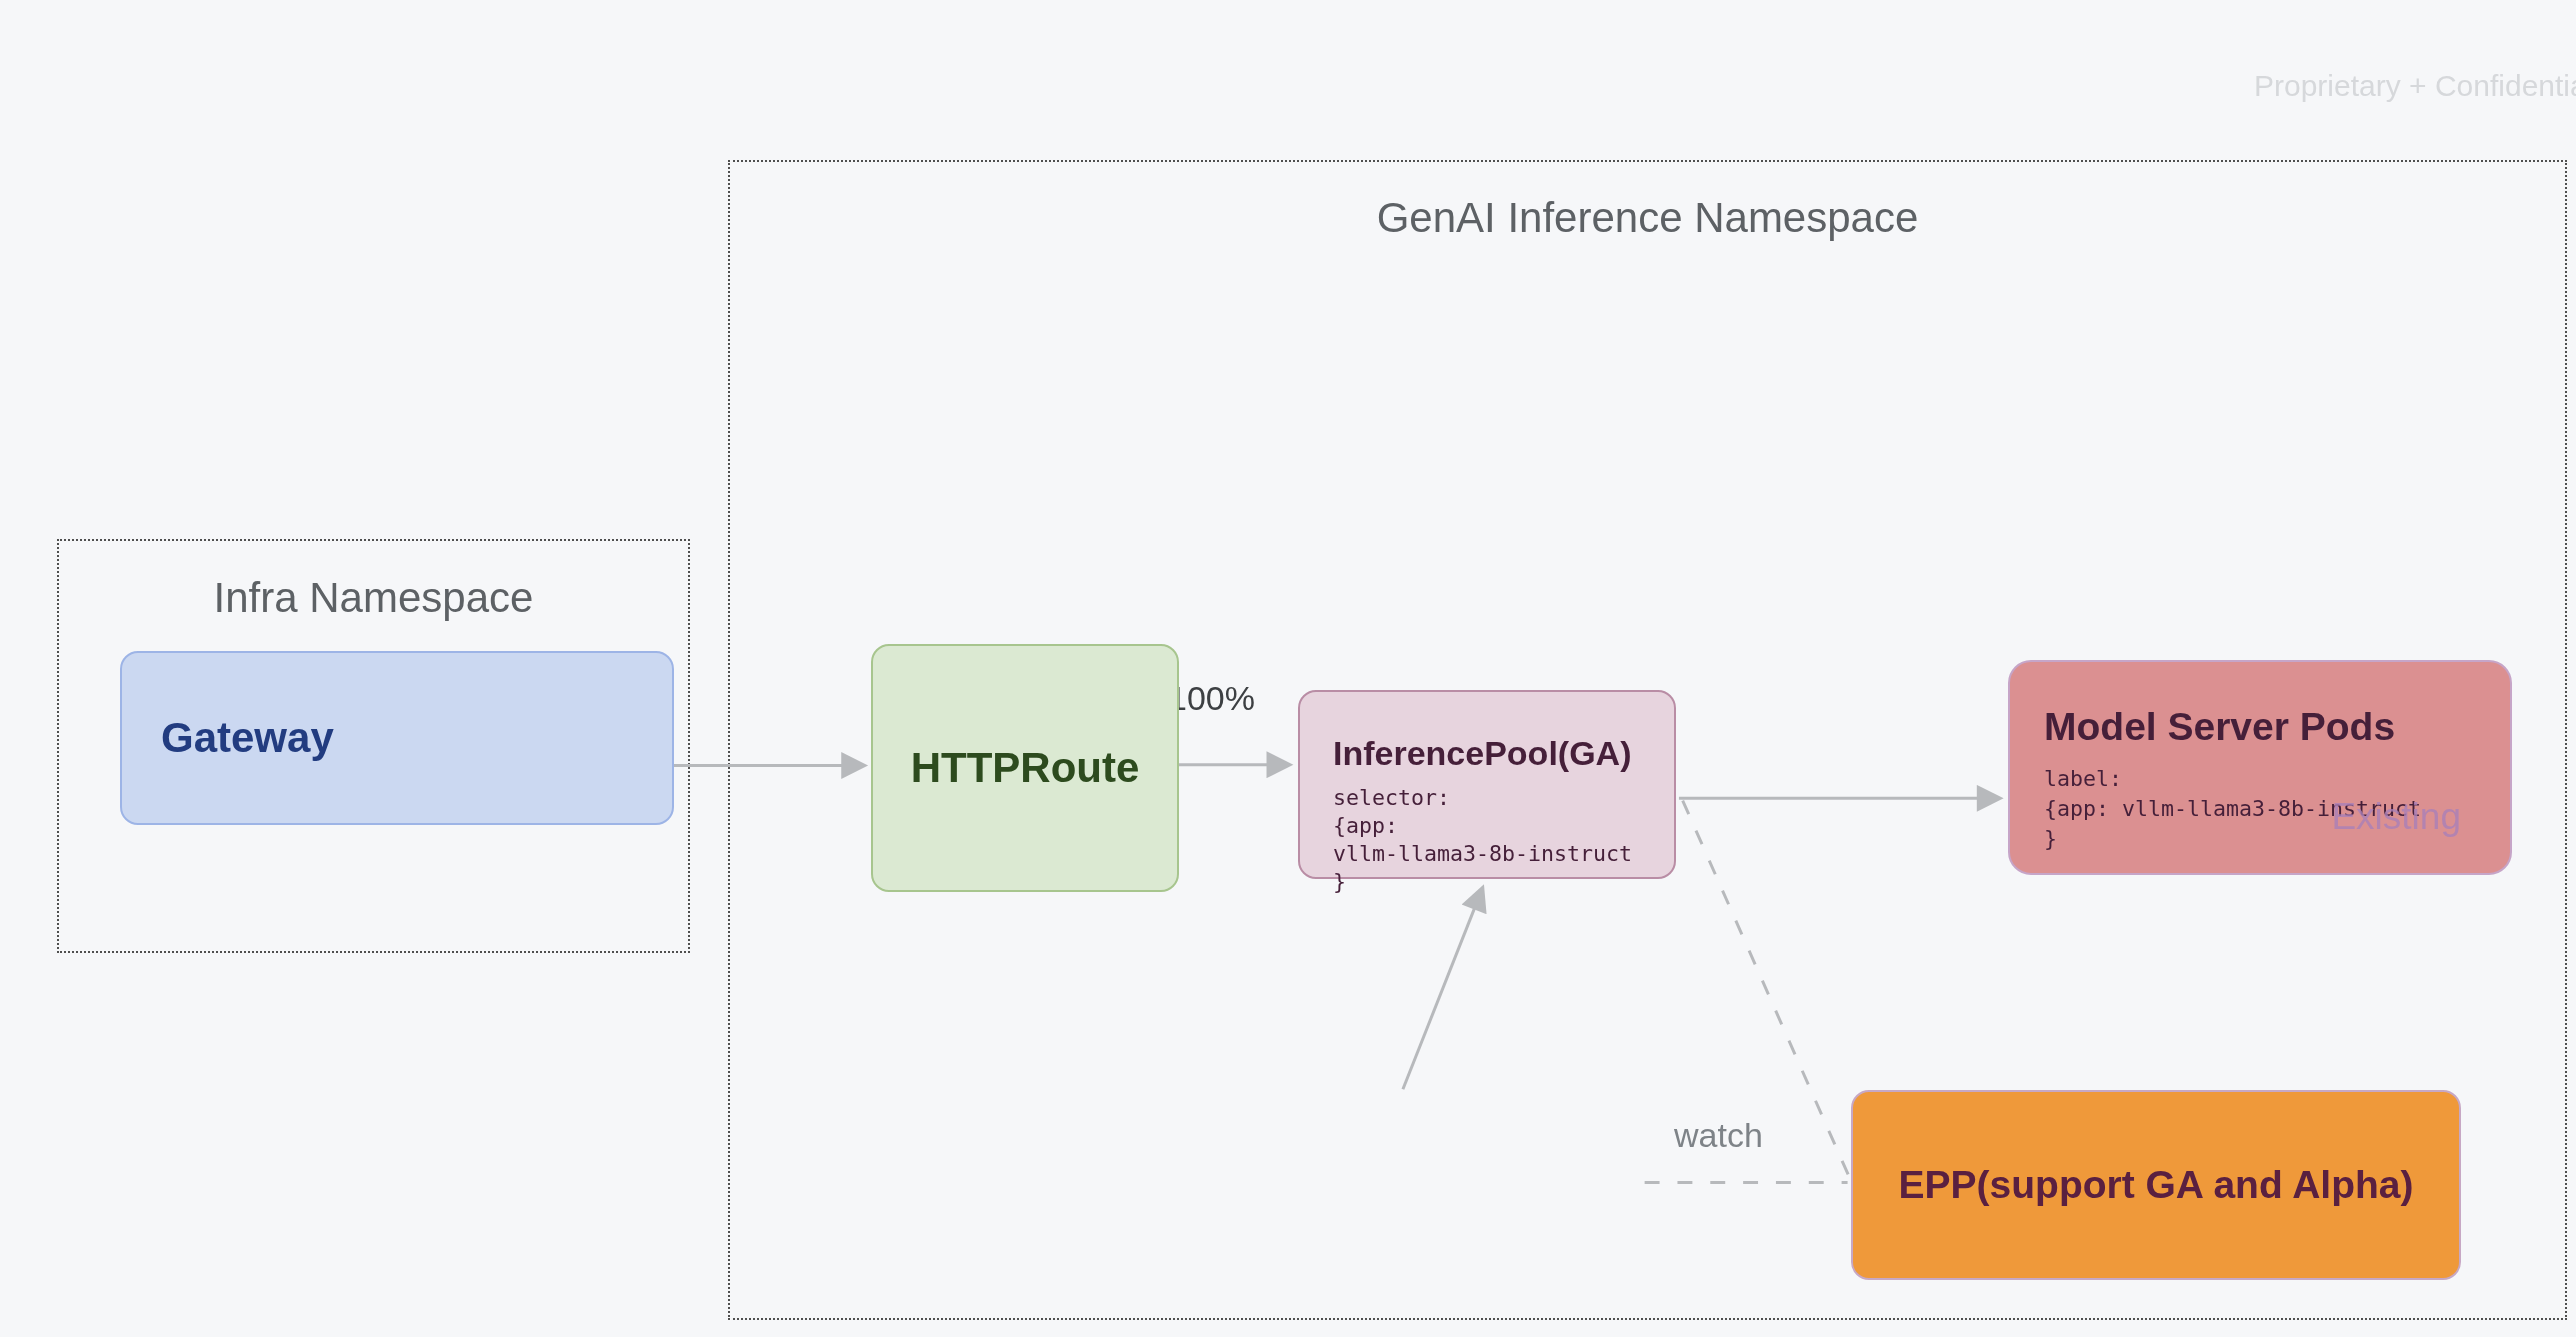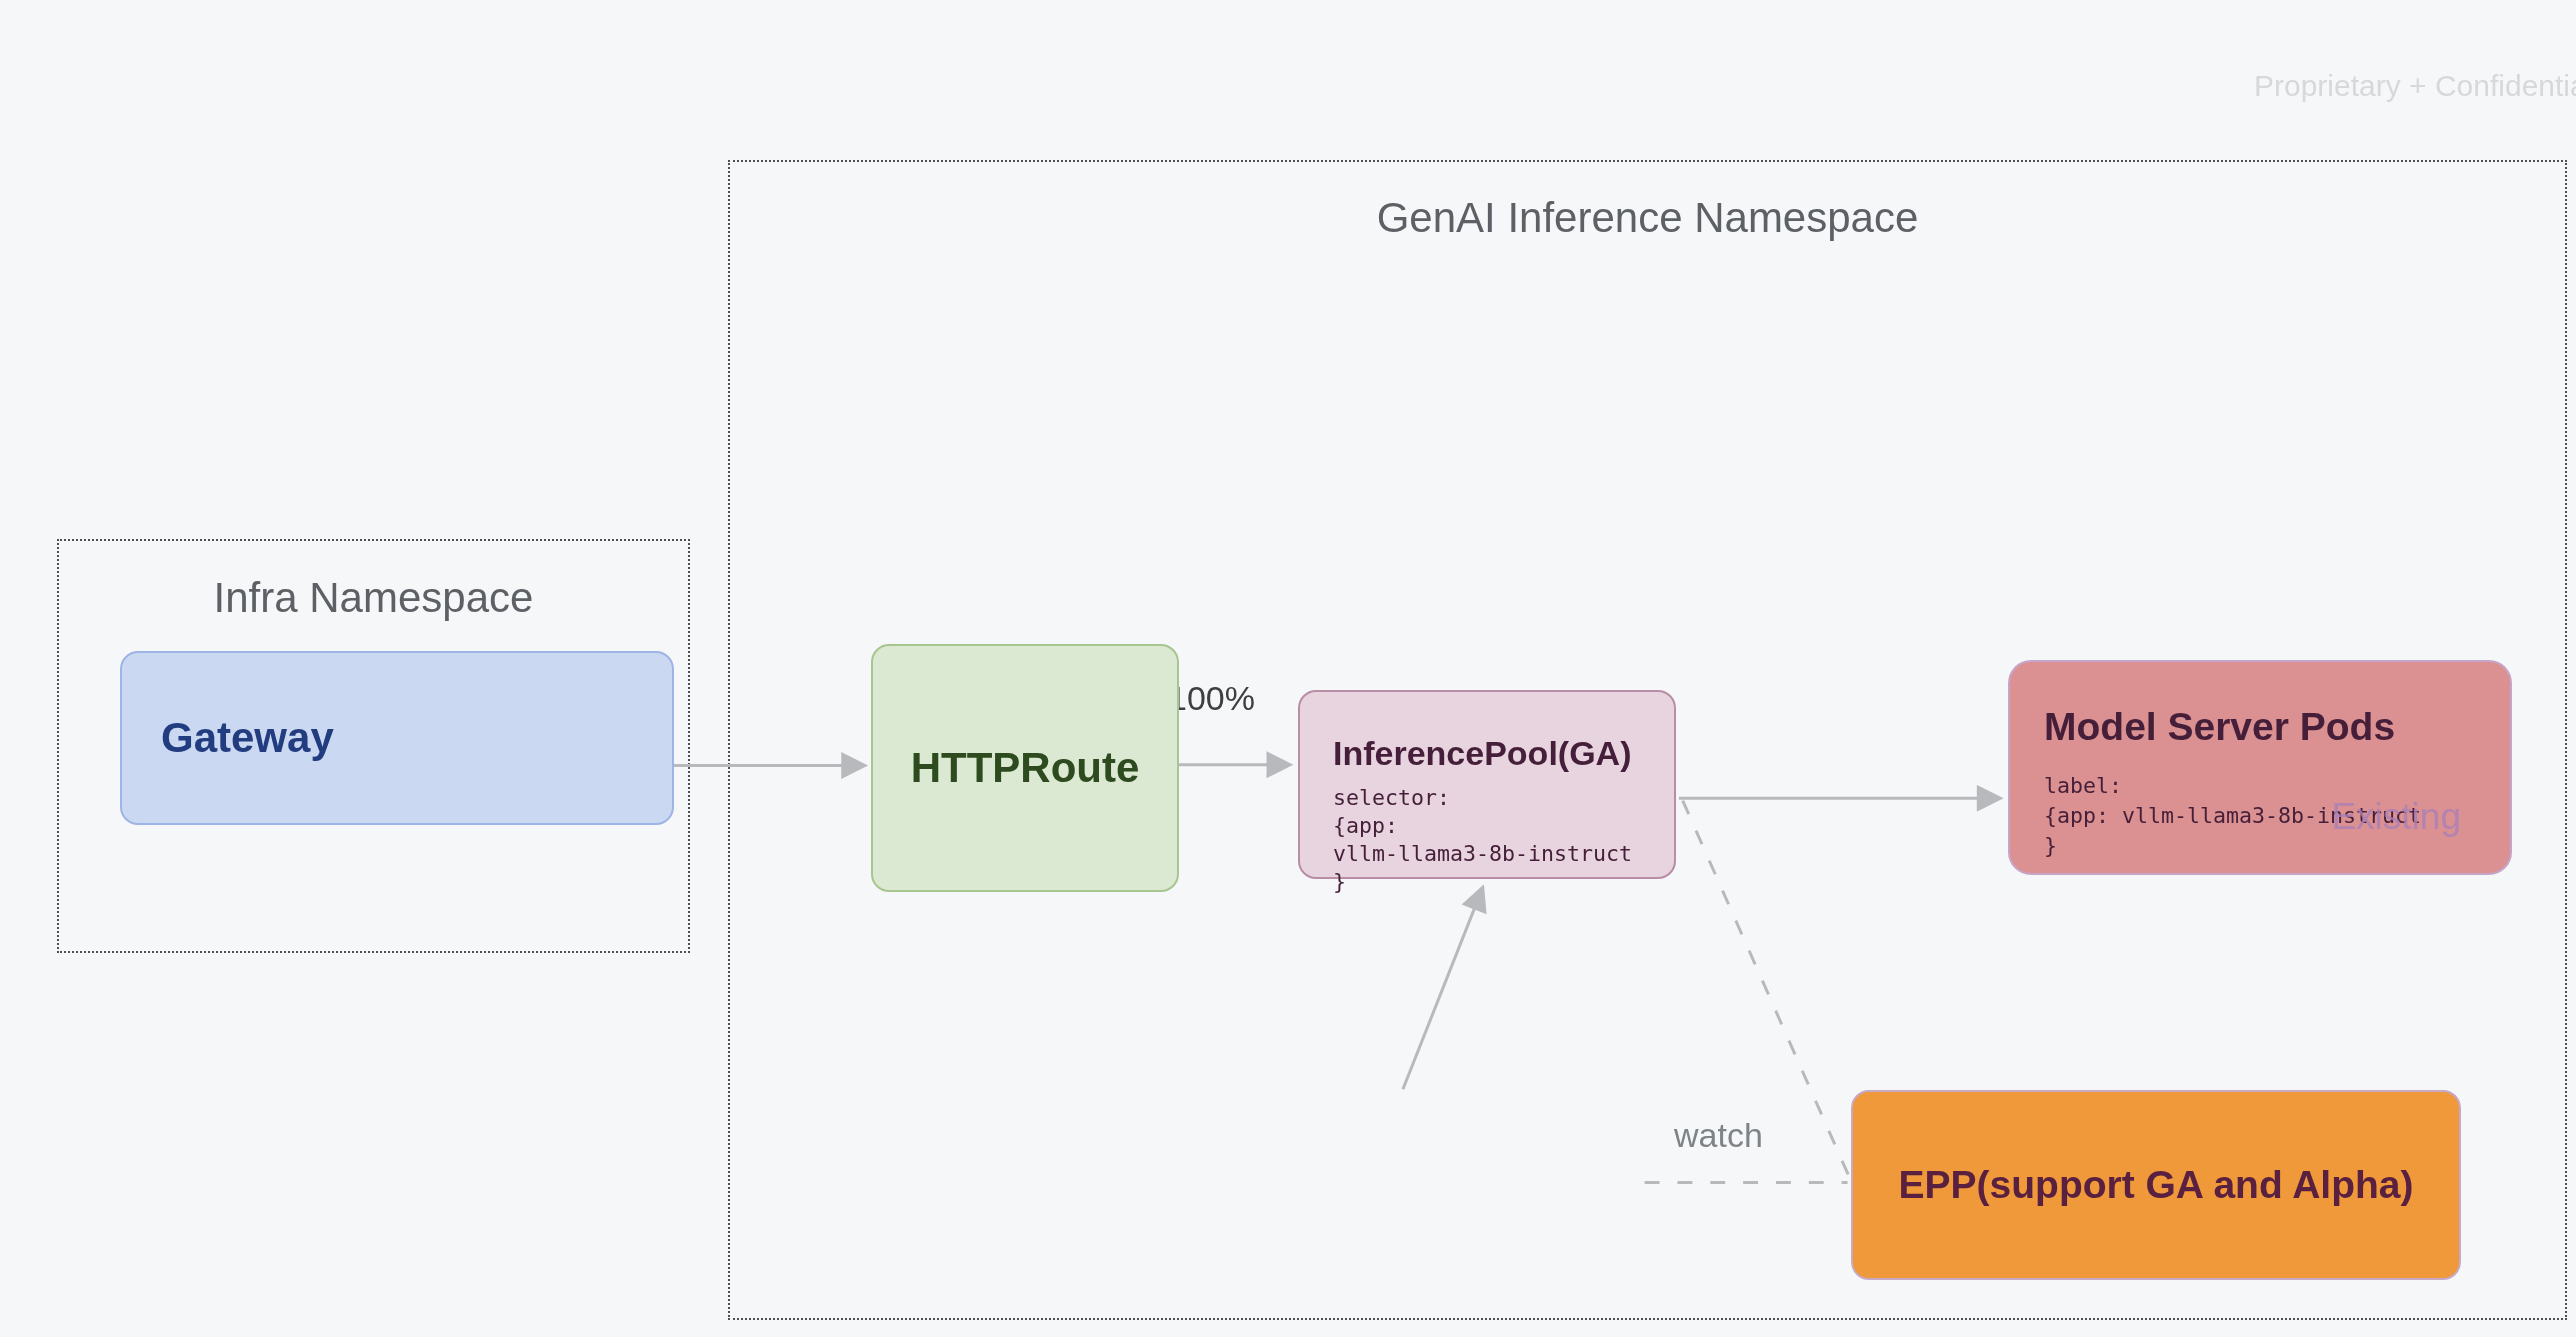--- a/index.html
+++ b/index.html
@@ -55,21 +55,21 @@
   }
   .node-pool .node-title{font-size:34px;line-height:42px;}
   .node-pool .body{margin-top:10.4px;font-size:21.6px;line-height:28px;color:#451f39;}
   
   .node-pods{
     left:2008px;top:660px;width:504px;height:215px;
     background:#db9091;border-color:#c6a5c8;
     padding:42px 15px 0 34px;color:#451f39;border-radius:23px;
   }
   .node-pods .node-title{font-size:39px;line-height:45px;}
-  .node-pods .body{margin-top:22px;font-size:21.6px;line-height:30px;color:#451f39;}
+  .node-pods .body{margin-top:15px;font-size:21.6px;line-height:30px;color:#451f39;}
   .badge-existing{
     position:absolute;right:49px;top:134px;
     font-size:37px;color:#aa80b8;opacity:.8;
   }
   
   .node-objective{
     left:1160px;top:1088px;width:484px;height:190px;
     background:#f9dc93;border-color:#d2a7c2;
     padding:31px 15px 0 34px;color:#451f39;
   }

